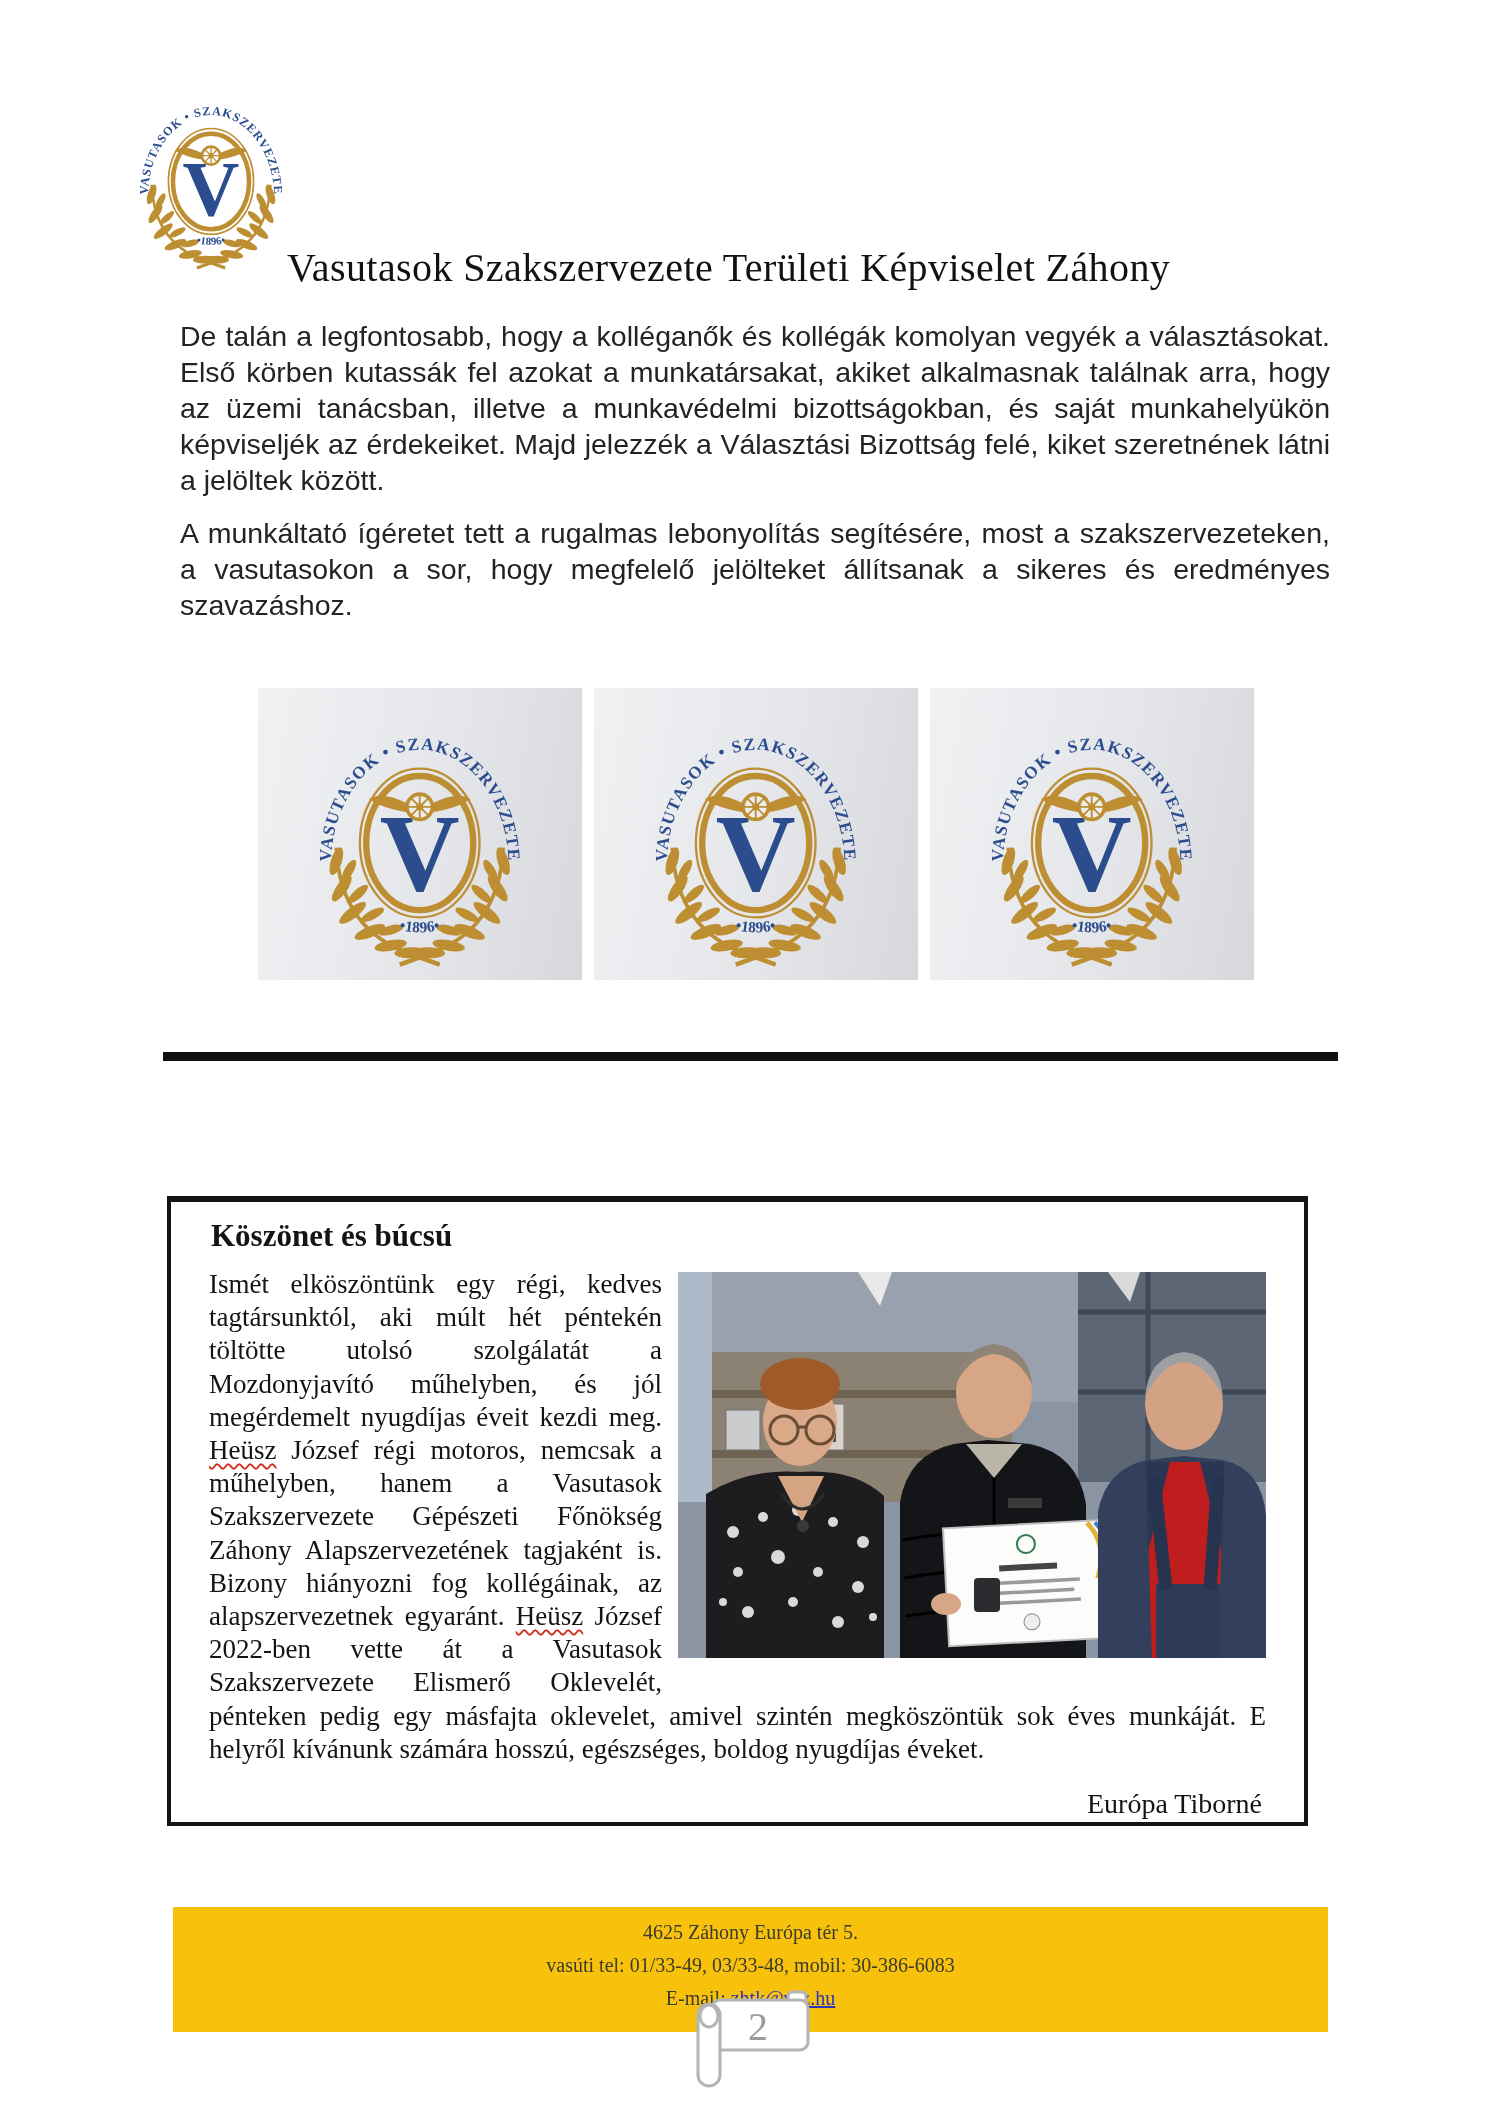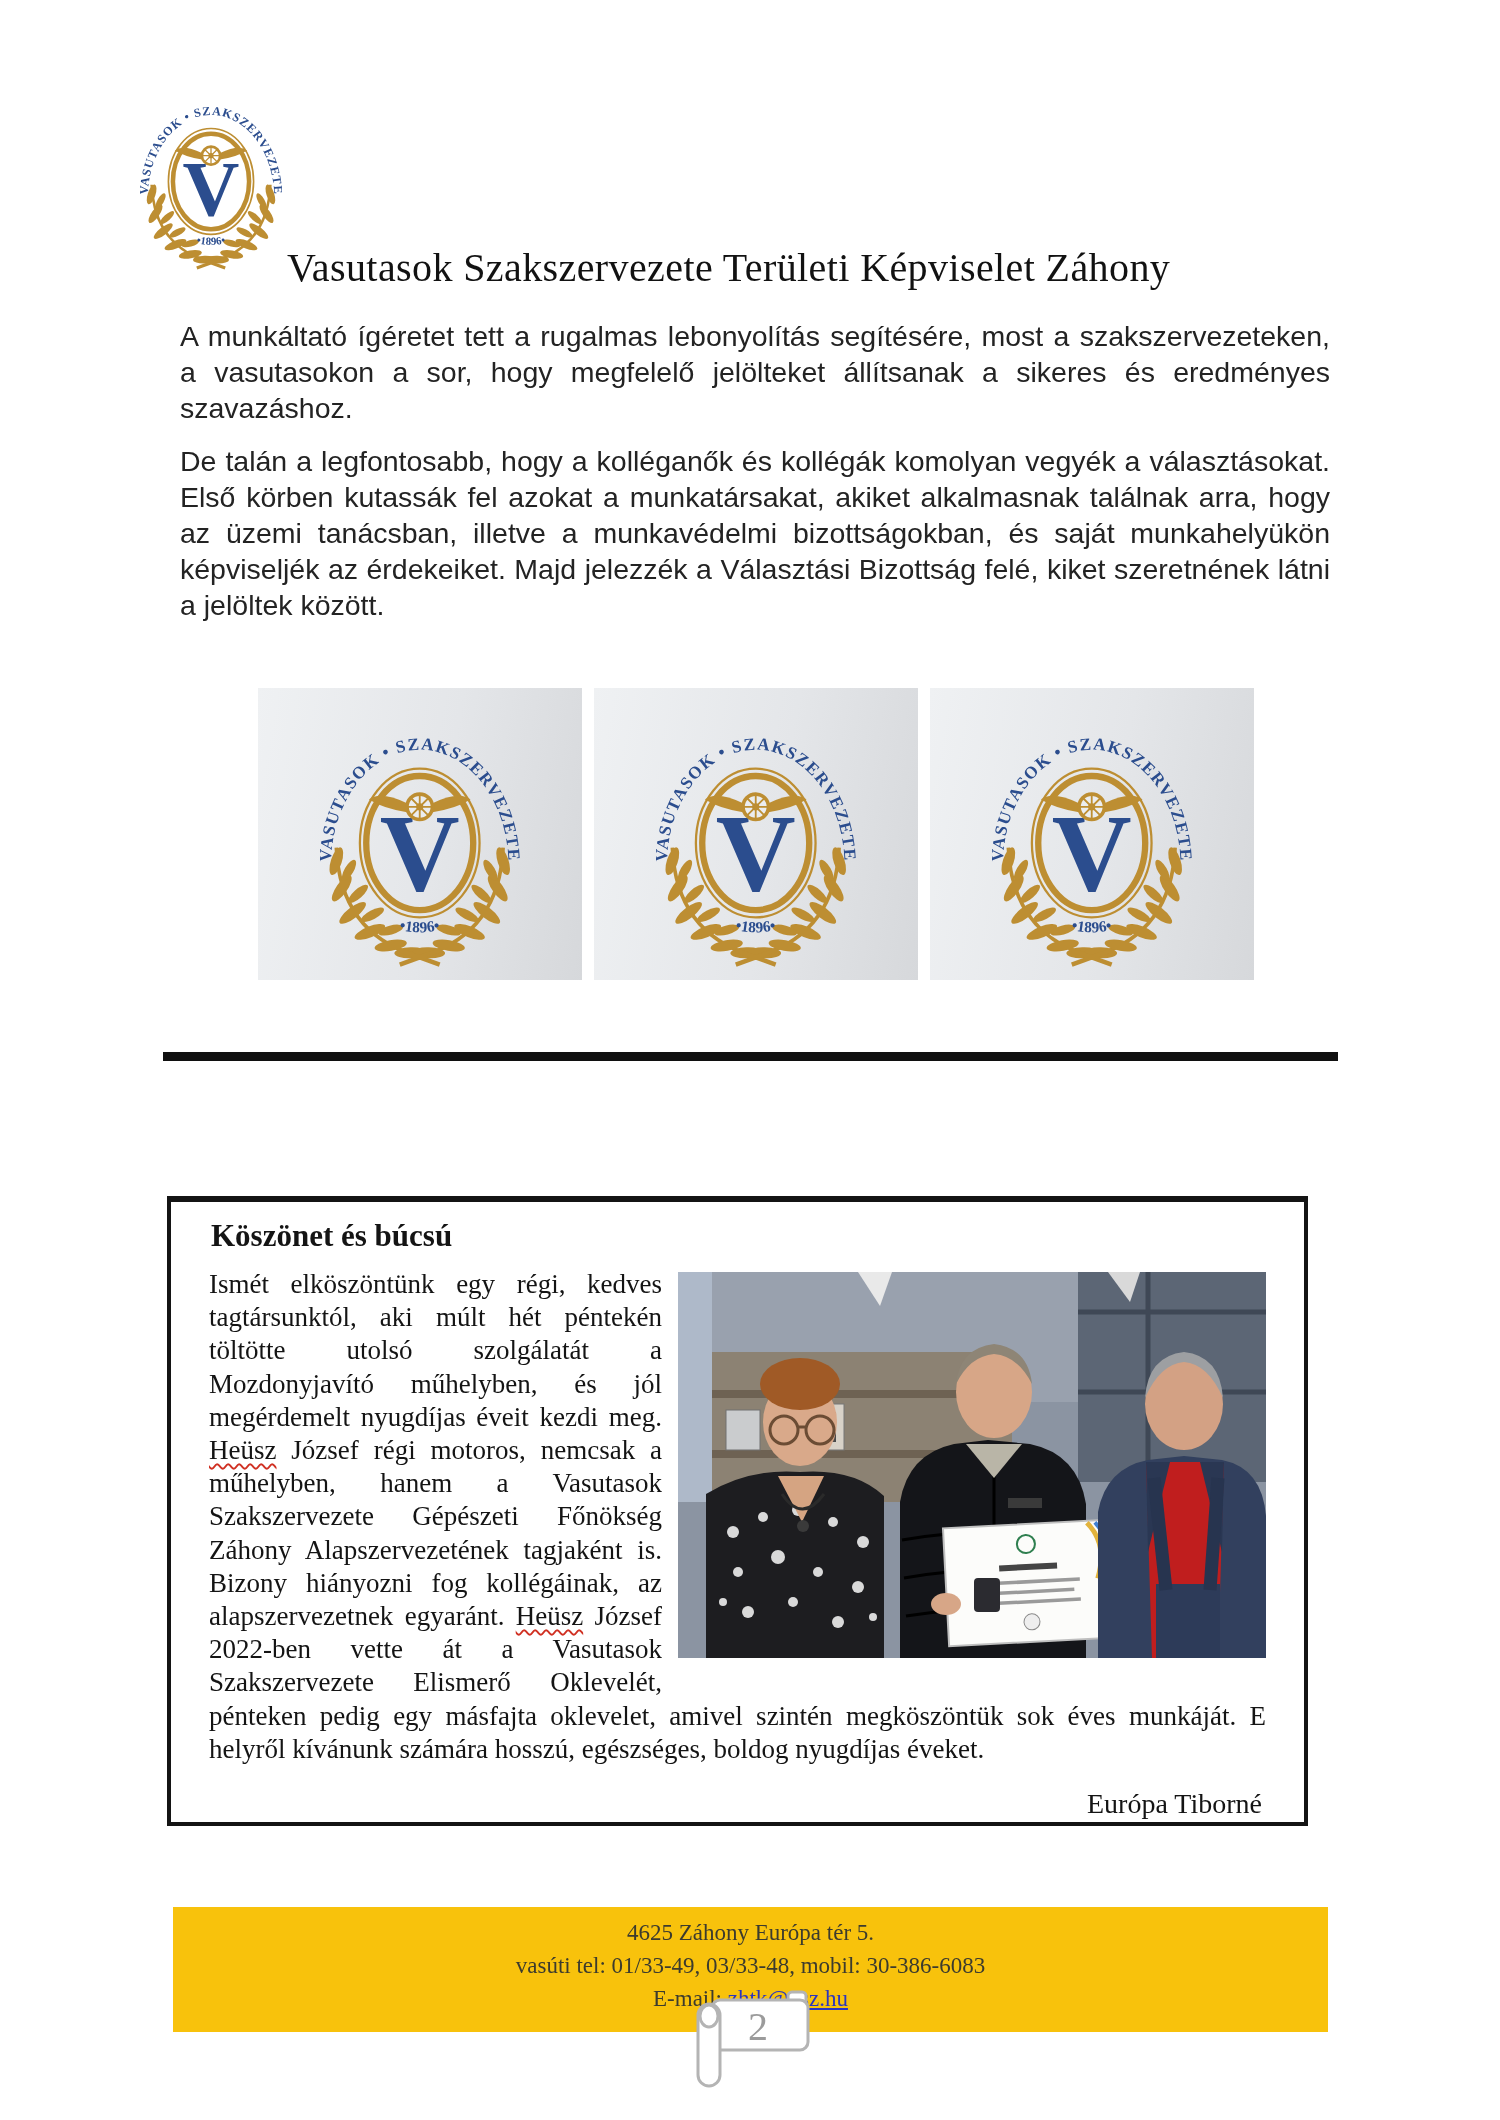--- a/index.html
+++ b/index.html
@@ -33,21 +33,21 @@
   .article h2{margin:4px 0 14px 2px;font-size:31px;font-weight:bold;}
   .article .photo{float:right;width:588px;height:386px;margin:4px 0 10px 16px;}
   .article .body{font-size:27px;line-height:33.2px;text-align:justify;}
   .article .sig{text-align:right;font-size:28px;margin:22px 4px 0 0;}
   .squiggle{text-decoration-line:underline;text-decoration-style:wavy;
         text-decoration-color:#d03022;text-decoration-thickness:2px;text-underline-offset:4px;}
 
   
   .footerbar{position:absolute;left:173px;top:1907px;width:1155px;height:125px;box-sizing:border-box;
         background:#f8c20c;text-align:center;font-family:"Liberation Serif",serif;color:#3c3b2e;
-        font-size:23px;line-height:33px;padding-top:9px;}
+        font-size:20px;line-height:33px;padding-top:9px;}
   .footerbar a{color:#2b35c0;text-decoration:underline;font-family:"Liberation Serif",serif;}
   .scrollshape{position:absolute;left:676px;top:1988px;width:150px;height:112px;}
 </style>
 </head>
 <body>
 
 <div class="page">
 
   <svg class="logo" viewBox="0 0 220 300">
     <defs>
@@ -85,22 +85,22 @@
           <textPath href="#arcB" xlink:href="#arcB" startOffset="50%" text-anchor="middle">•1896•</textPath>
         </text>
       </g>
     </defs>
     <use href="#emblemG" xlink:href="#emblemG"></use>
   </svg>
 
   <div class="page-title">Vasutasok Szakszervezete Területi Képviselet Záhony</div>
 
   <div class="intro">
+    <p>De talán a legfontosabb, hogy a kolléganők és kollégák komolyan vegyék a választásokat. Első körben kutassák fel azokat a munkatársakat, akiket alkalmasnak találnak arra, hogy az üzemi tanácsban, illetve a munkavédelmi bizottságokban, és saját munkahelyükön képviseljék az érdekeiket. Majd jelezzék a Választási Bizottság felé, kiket szeretnének látni a jelöltek között.</p>
     <p>A munkáltató ígéretet tett a rugalmas lebonyolítás segítésére, most a szakszervezeteken, a vasutasokon a sor, hogy megfelelő jelölteket állítsanak a sikeres és eredményes szavazáshoz.</p>
-    <p>De talán a legfontosabb, hogy a kolléganők és kollégák komolyan vegyék a választásokat. Első körben kutassák fel azokat a munkatársakat, akiket alkalmasnak találnak arra, hogy az üzemi tanácsban, illetve a munkavédelmi bizottságokban, és saját munkahelyükön képviseljék az érdekeiket. Majd jelezzék a Választási Bizottság felé, kiket szeretnének látni a jelöltek között.</p>
   </div>
 
   <div class="flags">
     <div class="flag">
       <svg viewBox="0 0 220 300">
           <use href="#emblemG" xlink:href="#emblemG"></use>
         </svg>
     </div>
     <div class="flag">
       <svg viewBox="0 0 220 300">

